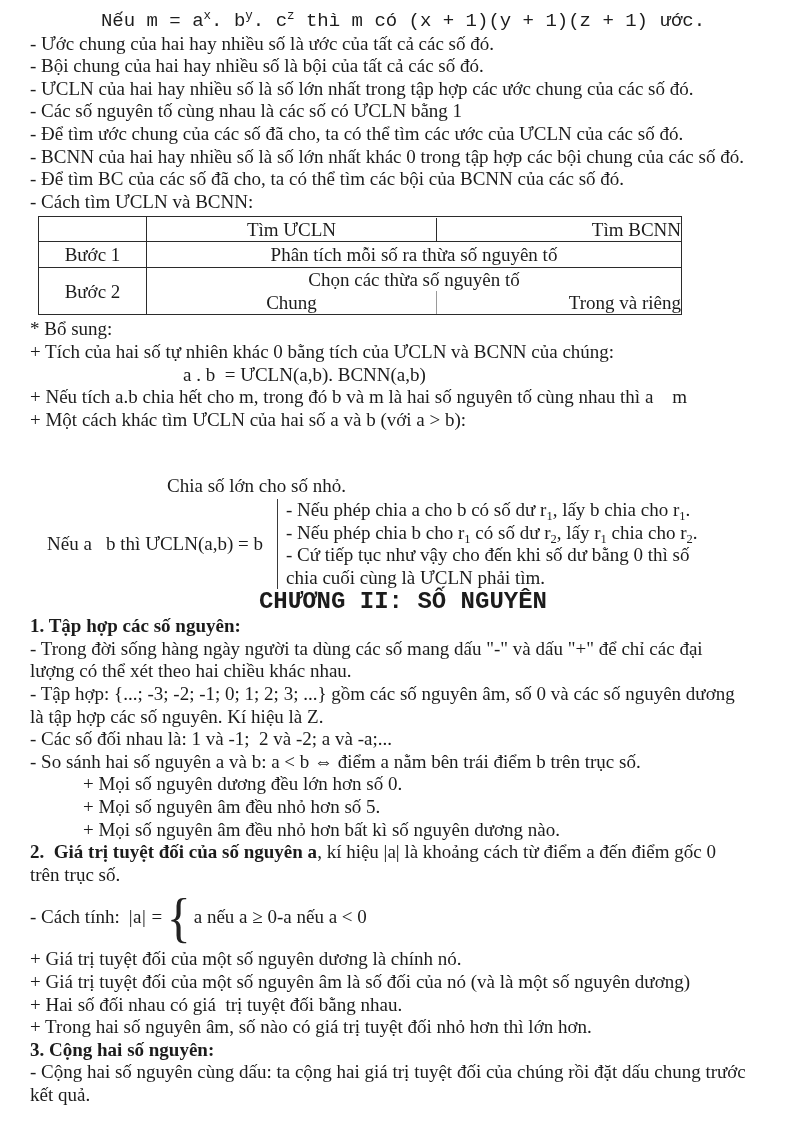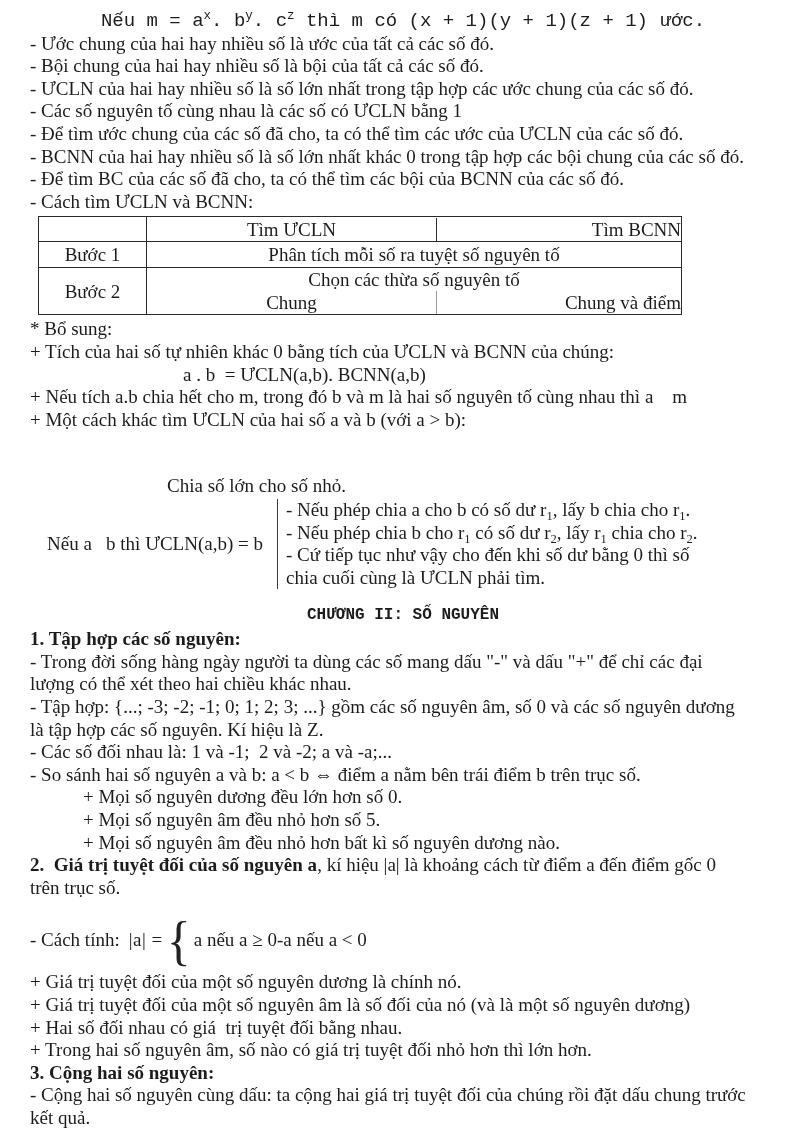--- a/index.html
+++ b/index.html
@@ -31,27 +31,27 @@
   .row-h { height:24px; }
   .trow { line-height:23px; white-space:pre-wrap; }
   .full { text-align:center; }
 
   
   .case-row { display:flex; margin-top:1px; }
   .case-left { width:247px; display:flex; align-items:center; padding-left:17px; box-sizing:border-box; }
   .case-right { border-left:1.6px solid #3a3a3a; padding-left:8px; }
 
   
-  .abs-row { display:flex; align-items:center; height:58px; margin:12px 0 2px 0; }
+  .abs-row { display:flex; align-items:center; height:58px; margin:2px 0 2px 0; }
   .abs-eq { margin-left:9px; letter-spacing:0.5px; }
   .brace { font-size:50px; line-height:1; margin:0 3px 0 4px; transform:scaleY(1.1); font-weight:400; color:#222; }
   .cases2 { display:flex; flex-direction:row; }
   .cases2 .cline { line-height:26px; white-space:pre-wrap; }
 
-  .chapter-title { font-size:16px; line-height:26px; margin-top:13px; }
+  .chapter-title { font-size:24px; line-height:26px; }
 </style>
 </head>
 <body>
 
 <div class="page">
 
   <div class="ln center"><span>Nếu m = a</span><span class="sup">x</span><span>. b</span><span class="sup">y</span><span>. c</span><span class="sup">z</span><span> thì m có (x + 1)(y + 1)(z + 1) ước.</span></div>
 
   <div class="ln">- Ước chung của hai hay nhiều số là ước của tất cả các số đó.</div>
   <div class="ln">- Bội chung của hai hay nhiều số là bội của tất cả các số đó.</div>
@@ -69,30 +69,30 @@
       <td class="col-content row-h">
         <div class="split dark">
           <div class="l trow">Tìm ƯCLN</div>
           <div class="r trow">Tìm BCNN</div>
         </div>
       </td>
     </tr>
     <tr>
       <td class="col-label trow" style="height:25px;">Bước 1</td>
       <td class="col-content">
-        <div class="full trow">Phân tích mỗi số ra tuyệt số nguyên tố</div>
+        <div class="full trow">Phân tích mỗi số ra thừa số nguyên tố</div>
       </td>
     </tr>
     <tr>
       <td class="col-label trow" style="height:46px;">Bước 2</td>
       <td class="col-content">
         <div class="full trow">Chọn các thừa số nguyên tố</div>
         <div class="split light">
           <div class="l trow">Chung</div>
-          <div class="r trow">Chung và điểm</div>
+          <div class="r trow">Trong và riêng</div>
         </div>
       </td>
     </tr>
   </tbody>
     </table>
 
   <div class="ln">* Bổ sung:</div>
   <div class="ln">+ Tích của hai số tự nhiên khác 0 bằng tích của ƯCLN và BCNN của chúng:</div>
   <div class="ln formula-indent">a . b  = ƯCLN(a,b). BCNN(a,b)</div>
   <div class="ln">+ Nếu tích a.b chia hết cho m, trong đó b và m là hai số nguyên tố cùng nhau thì a    m</div>

